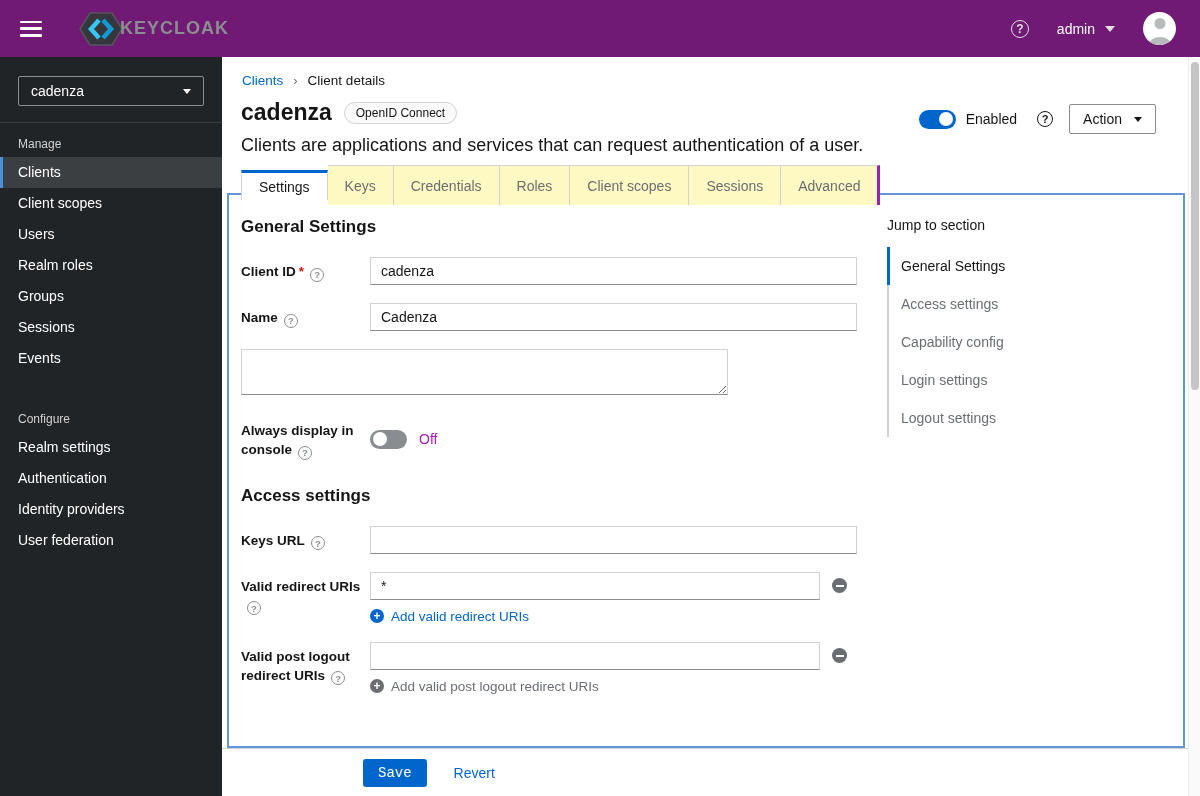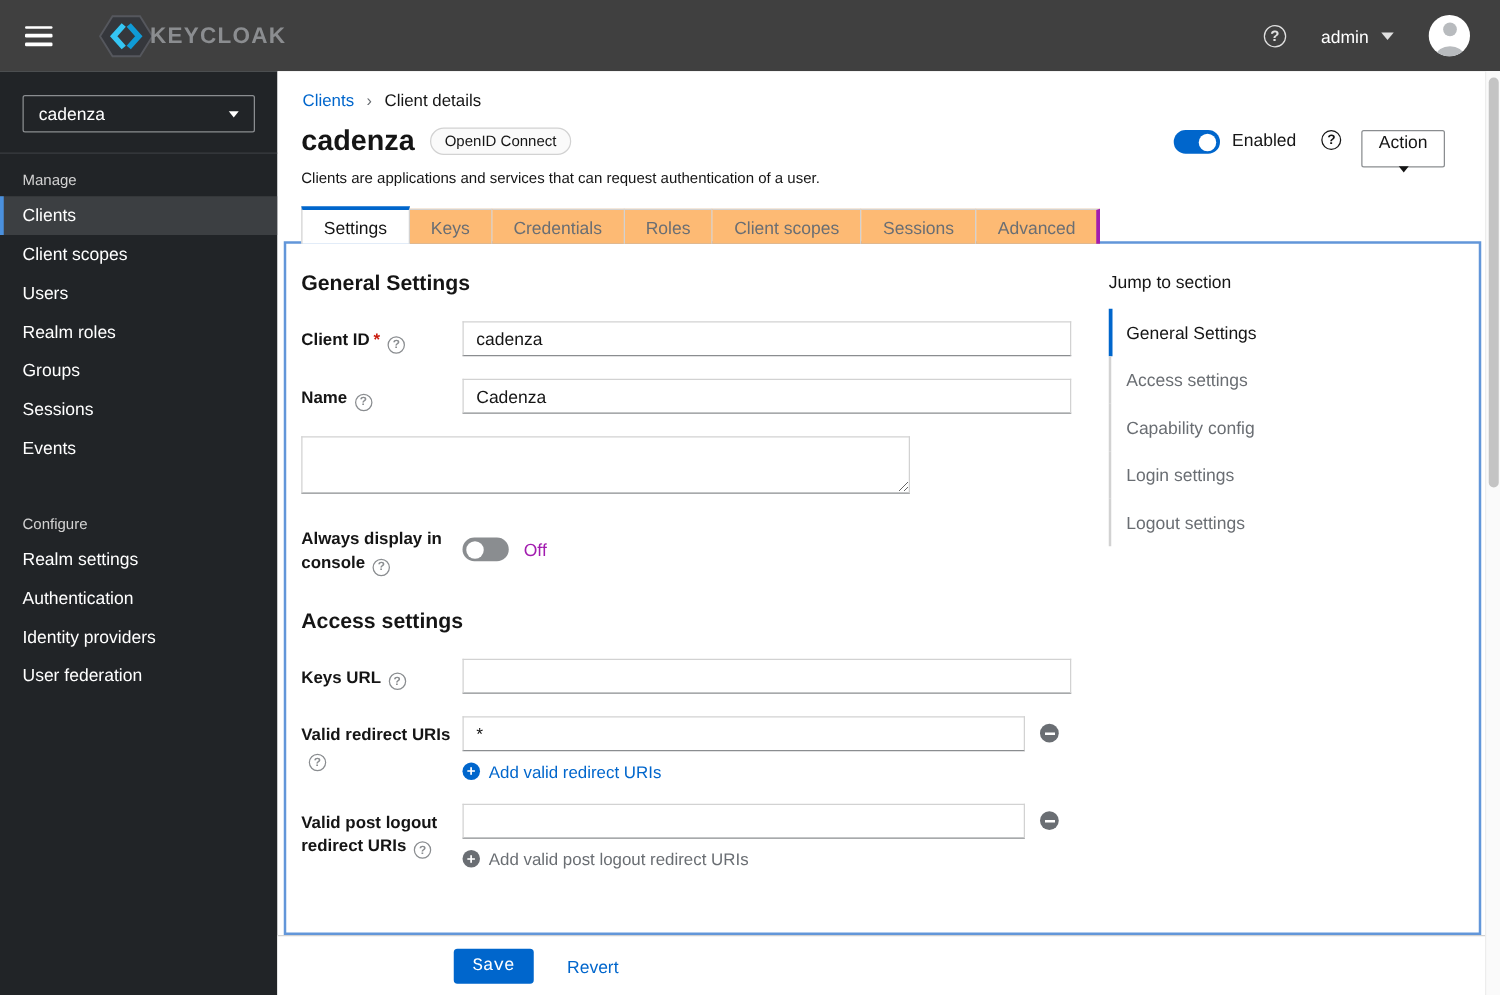--- a/index.html
+++ b/index.html
@@ -1,21 +1,21 @@
 <!DOCTYPE html>
 <html><head>
 <meta charset="utf-8">
 <style>
   * { margin:0; padding:0; box-sizing:border-box; }
   html,body { width:1200px; height:796px; overflow:hidden; }
   body { font-family:"Liberation Sans", sans-serif; font-size:14px; color:#151515; background:#fff; }
   .app { position:relative; width:1200px; height:796px; overflow:hidden; }
 
   
-  .masthead { position:absolute; top:0; left:0; right:0; height:57px; background:#404040;
+  .masthead { position:absolute; top:0; left:0; right:0; height:57px; background:#701a75;
     display:flex; align-items:center; padding:0 16px; }
   .hamburger { width:22px; height:16px; display:flex; flex-direction:column; justify-content:space-between;
     cursor:pointer; margin-left:4px; }
   .hamburger span { display:block; height:2.5px; background:#fff; border-radius:1px; }
   .brand { display:flex; align-items:center; margin-left:36px; }
   .brand-text { color:#8b8d90; font-weight:700; font-size:18px; letter-spacing:1px; margin-left:-4px; }
   .masthead-right { margin-left:auto; display:flex; align-items:center; gap:28px; padding-right:8px; }
   .mast-help { width:18px; height:18px; border:1.6px solid #e0e0e0; border-radius:50%; color:#e0e0e0;
     display:flex; align-items:center; justify-content:center; font-size:12px; font-weight:700; cursor:pointer; }
   .user-menu { display:flex; align-items:center; gap:10px; color:#fff; cursor:pointer; }
@@ -46,43 +46,43 @@
   .crumb-link { color:#0066cc; text-decoration:none; cursor:pointer; }
   .crumb-sep { color:#6a6e73; font-size:13px; }
   .crumb-sep::before { content:"\203A"; }
   .crumb-current { color:#151515; }
 
   .page-header-left { position:absolute; top:42px; left:19px; }
   .title-row { display:flex; align-items:center; gap:12px; }
   .page-title { font-size:23px; font-weight:700; }
   .badge-pill { border:1px solid #d2d2d2; background:#fafafa; border-radius:12px; padding:3px 11px;
     font-size:12px; color:#151515; }
-  .page-subtitle { margin-top:9px; font-size:12px; color:#151515; }
-
-  .header-controls { position:absolute; top:47px; right:44px; display:flex; }
+  .page-subtitle { margin-top:9px; font-size:18px; color:#151515; }
+
+  .header-controls { position:absolute; top:47px; right:44px; display:flex; align-items:center; }
   .switch { width:37px; height:19px; border-radius:10px; position:relative; cursor:pointer; flex:none; }
   .switch.on { background:#0066cc; }
   .switch.off { background:#8a8d90; }
   .switch .knob { position:absolute; top:2.5px; width:14px; height:14px; border-radius:50%; background:#fff; }
   .switch.on .knob { right:3px; }
   .switch.off .knob { left:3px; }
   .switch-label { margin-left:10px; font-size:14px; }
   .help-dot { display:inline-flex; width:14px; height:14px; border:1px solid #8a8d90; border-radius:50%;
     color:#8a8d90; font-size:9.5px; align-items:center; justify-content:center; vertical-align:-2px;
     margin-left:6px; cursor:pointer; flex:none; }
   .help-dot::before { content:"?"; font-weight:700; }
   .help-dot.dark { width:16px; height:16px; border-color:#151515; color:#151515; font-size:11px; margin:0 16px 0 20px; }
   .action-btn { height:30px; border:1px solid #8a8d90; background:#fff; border-radius:2px; padding:0 13px;
-    font-size:14px; color:#151515; display:flex; align-items:center; gap:12px; cursor:pointer;flex-direction:column; }
+    font-size:14px; color:#151515; display:flex; align-items:center; gap:12px; cursor:pointer; }
   .action-btn .caret-down { border-top-color:#151515; border-left-width:4.5px; border-right-width:4.5px; border-top-width:5.5px; }
 
   
-  .tabs { position:absolute; top:108px; left:19px; display:flex; align-items:flex-end; z-index:3; }
-  .tab { height:28px; padding:0 17px; display:flex; align-items:center; font-size:14px; color:#6a6e73;
-    background:#fdba74; border-right:1px solid #d2d2d2; border-top:1px solid #d2d2d2; cursor:pointer; }
+  .tabs { position:absolute; top:108px; left:19px; display:flex; align-items:center; z-index:3; }
+  .tab { height:40px; padding:0 17px; display:flex; align-items:center; font-size:14px; color:#6a6e73;
+    background:#fef9c3; border-right:1px solid #d2d2d2; border-top:1px solid #d2d2d2; cursor:pointer; }
   .tab:last-child { border-right:3px solid #a21caf; }
   .tab.active { height:30px; background:#fff; color:#151515; border-top:3px solid #0066cc;
     border-left:1px solid #d2d2d2; border-right:1px solid #d2d2d2; font-weight:400; }
 
   
   .panel { position:absolute; top:136px; left:5px; right:15px; bottom:48px; border:2px solid #6296d9;
     background:#fff; z-index:1; overflow:hidden; }
   .form-col { position:absolute; top:0; bottom:0; left:12px; width:628px; padding-top:22px; }
   .section-heading { font-size:17px; font-weight:700; color:#151515; margin-bottom:20px; }
   .form-row { display:flex; margin-bottom:18px; }

